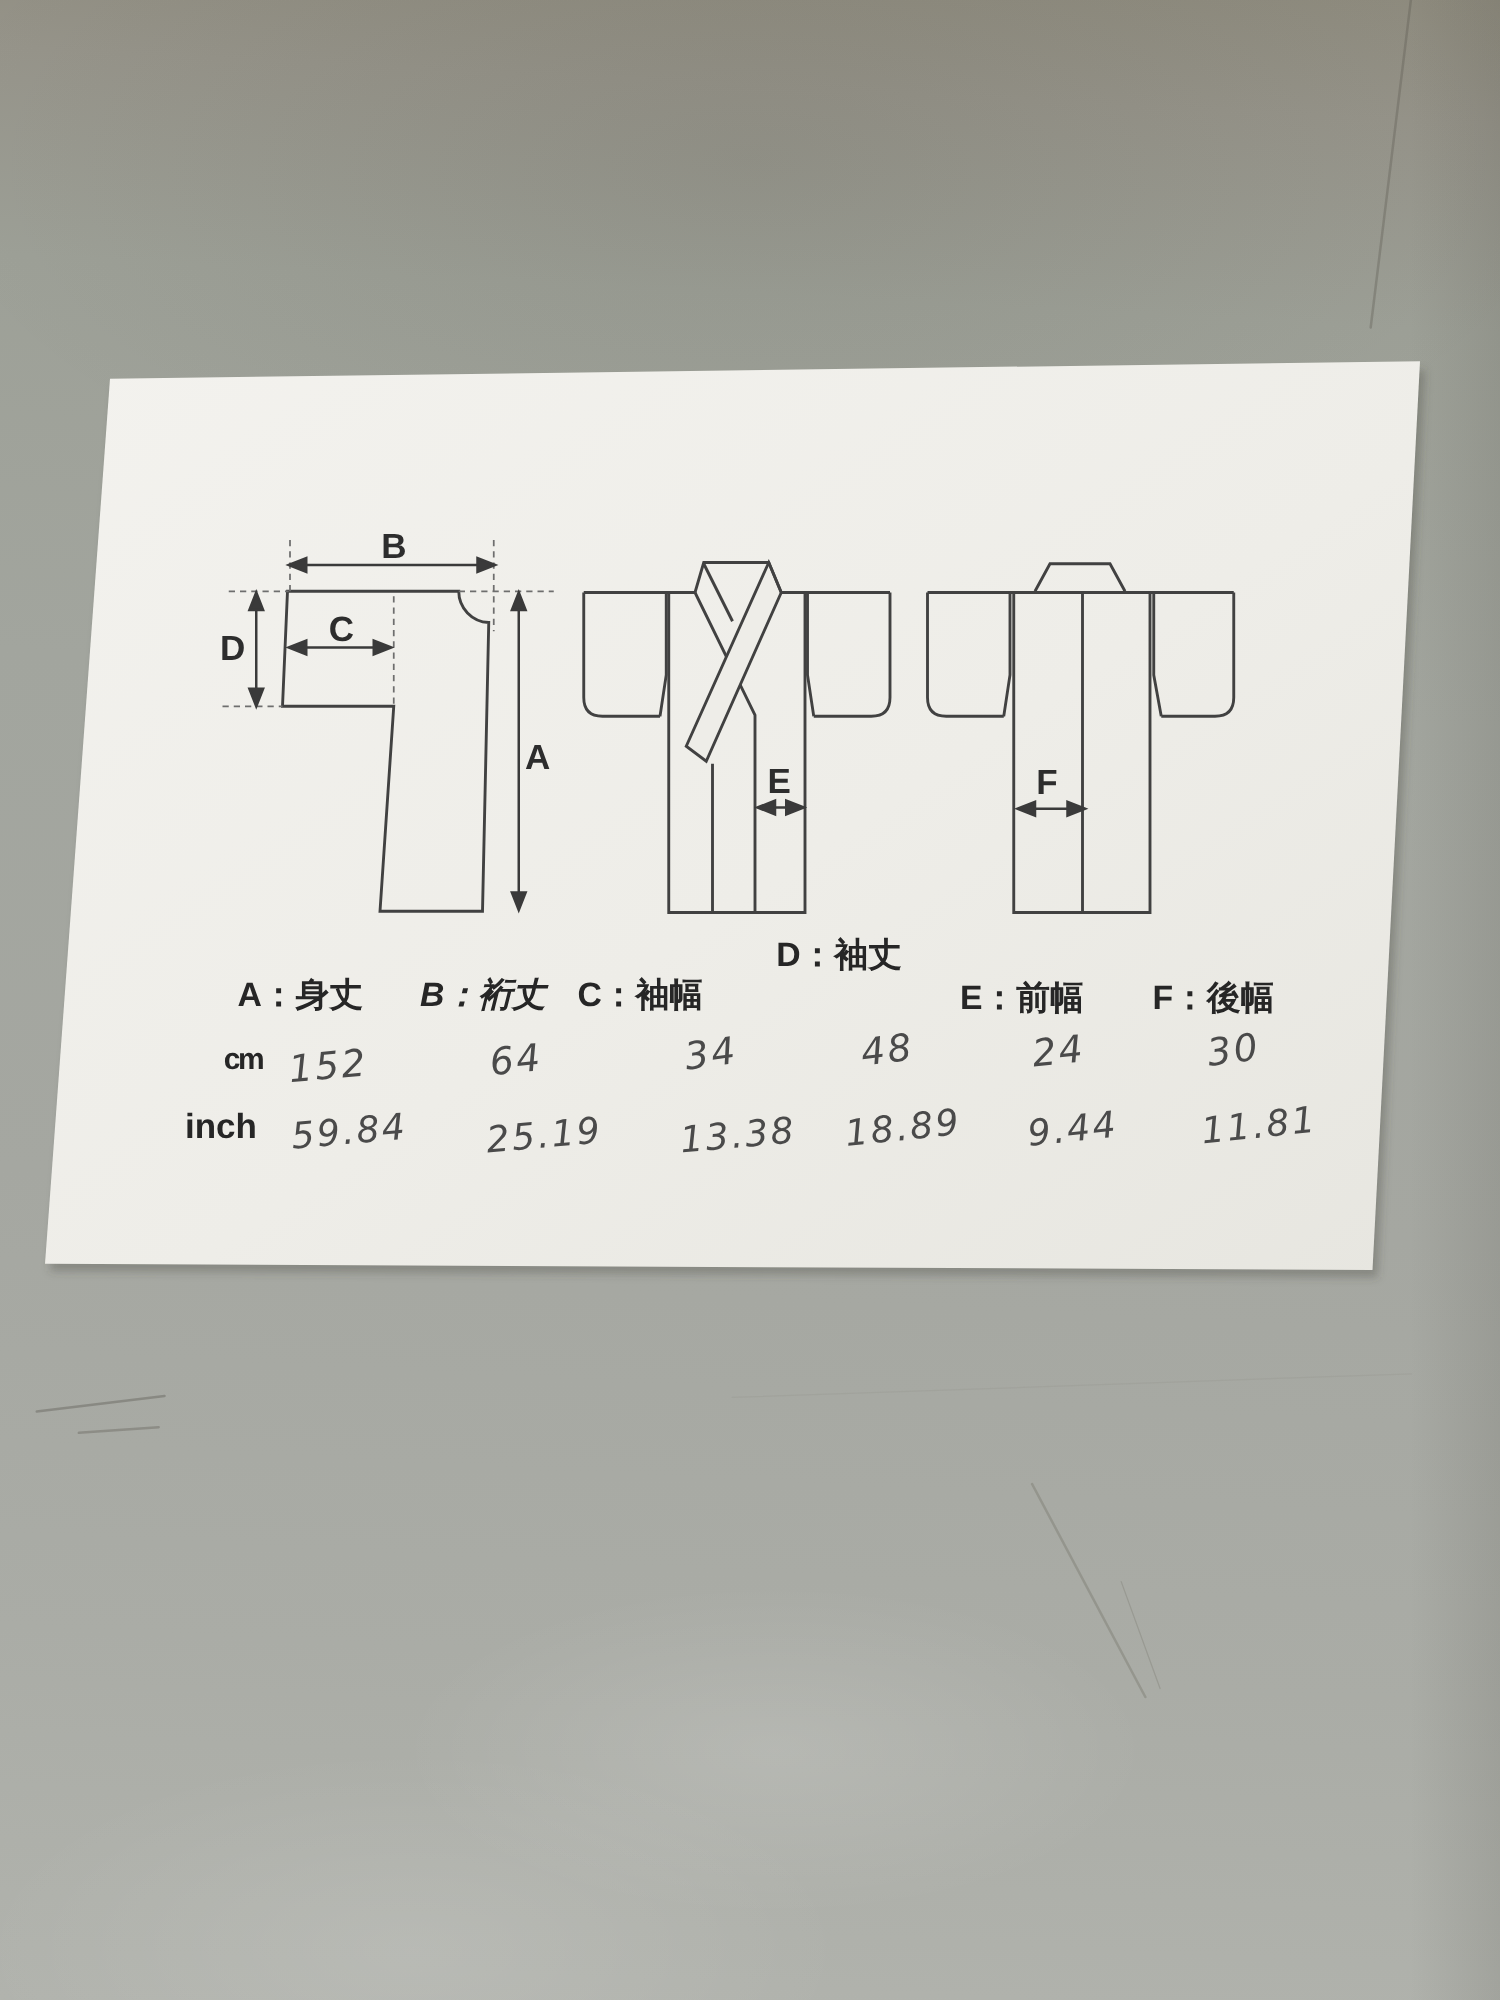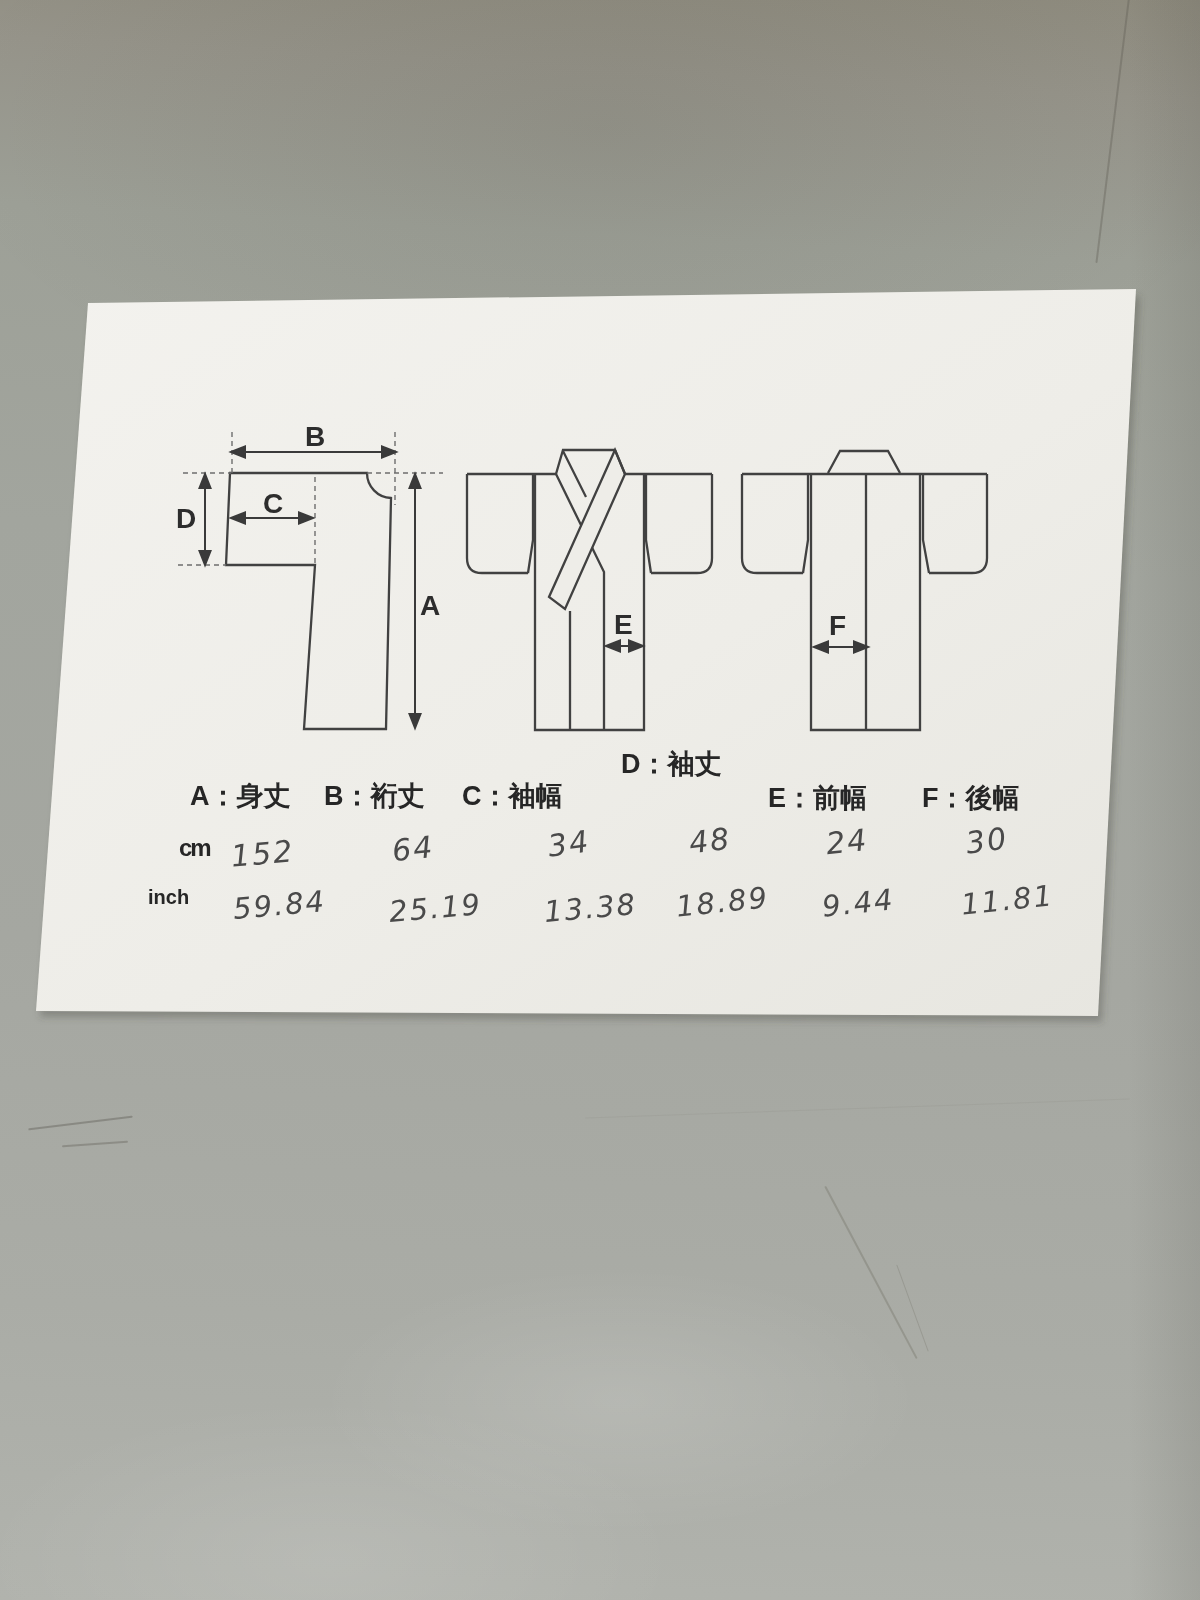--- a/index.html
+++ b/index.html
@@ -12,21 +12,21 @@
       radial-gradient(ellipse 500px 230px at 330px 1560px, rgba(255,255,255,0.11), rgba(255,255,255,0) 70%),
       radial-gradient(ellipse 900px 420px at 50% 8%, rgba(30,28,18,0.08), rgba(0,0,0,0) 75%),
       linear-gradient(183deg, #8e8b7e 0%, #96948a 6%, #9da097 16%, #a2a59e 35%, #a5a7a1 60%, #aaaca6 82%, #b1b3ad 100%);
   }
   .scene-svg{position:absolute;left:0;top:0;}
   .scratch{position:absolute;border-radius:2px;}
   .dim-label{position:absolute;font-weight:bold;font-size:28px;color:#2d2d2d;line-height:1;}
   .header-cell{position:absolute;font-weight:bold;font-size:27px;color:#262626;line-height:1;white-space:nowrap;}
   .unit{position:absolute;font-weight:bold;color:#262626;line-height:1;}
   .unit-cm{left:179px;top:836px;font-size:24px;letter-spacing:-2px;}
-  .unit-inch{left:148px;top:887px;font-size:20px;}
+  .unit-inch{left:148px;top:887px;font-size:28px;}
   .hw{
     position:absolute;font-family:"DejaVu Sans",sans-serif;font-style:italic;
     color:#4a4a4a;letter-spacing:2px;white-space:nowrap;line-height:1;font-size:30px;
   }
 </style>
 </head>
 <body>
 
 <div class="scene">
 
@@ -112,21 +112,21 @@
   </svg>
 
   <div class="dim-label" style="left:305px;top:423px;">B</div>
   <div class="dim-label" style="left:263px;top:490px;">C</div>
   <div class="dim-label" style="left:176px;top:505px;">D</div>
   <div class="dim-label" style="left:420px;top:592px;">A</div>
   <div class="dim-label" style="left:614px;top:611px;">E</div>
   <div class="dim-label" style="left:829px;top:612px;">F</div>
 
   <div class="header-cell" style="left:190px;top:783px;">A：身丈</div>
-  <div class="header-cell" style="left:324px;top:783px;">B：裄丈</div>
+  <div class="header-cell" style="left:336px;top:783px;font-style:italic;">B：裄丈</div>
   <div class="header-cell" style="left:462px;top:783px;">C：袖幅</div>
   <div class="header-cell" style="left:621px;top:751px;">D：袖丈</div>
   <div class="header-cell" style="left:768px;top:785px;">E：前幅</div>
   <div class="header-cell" style="left:922px;top:785px;">F：後幅</div>
 
   <div class="unit unit-cm">cm</div>
   <div class="unit unit-inch">inch</div>
 
   <div class="hw" style="left:231px;top:839px;transform:rotate(-5deg);">152</div>
   <div class="hw" style="left:392px;top:834px;transform:rotate(-6deg);">64</div>

